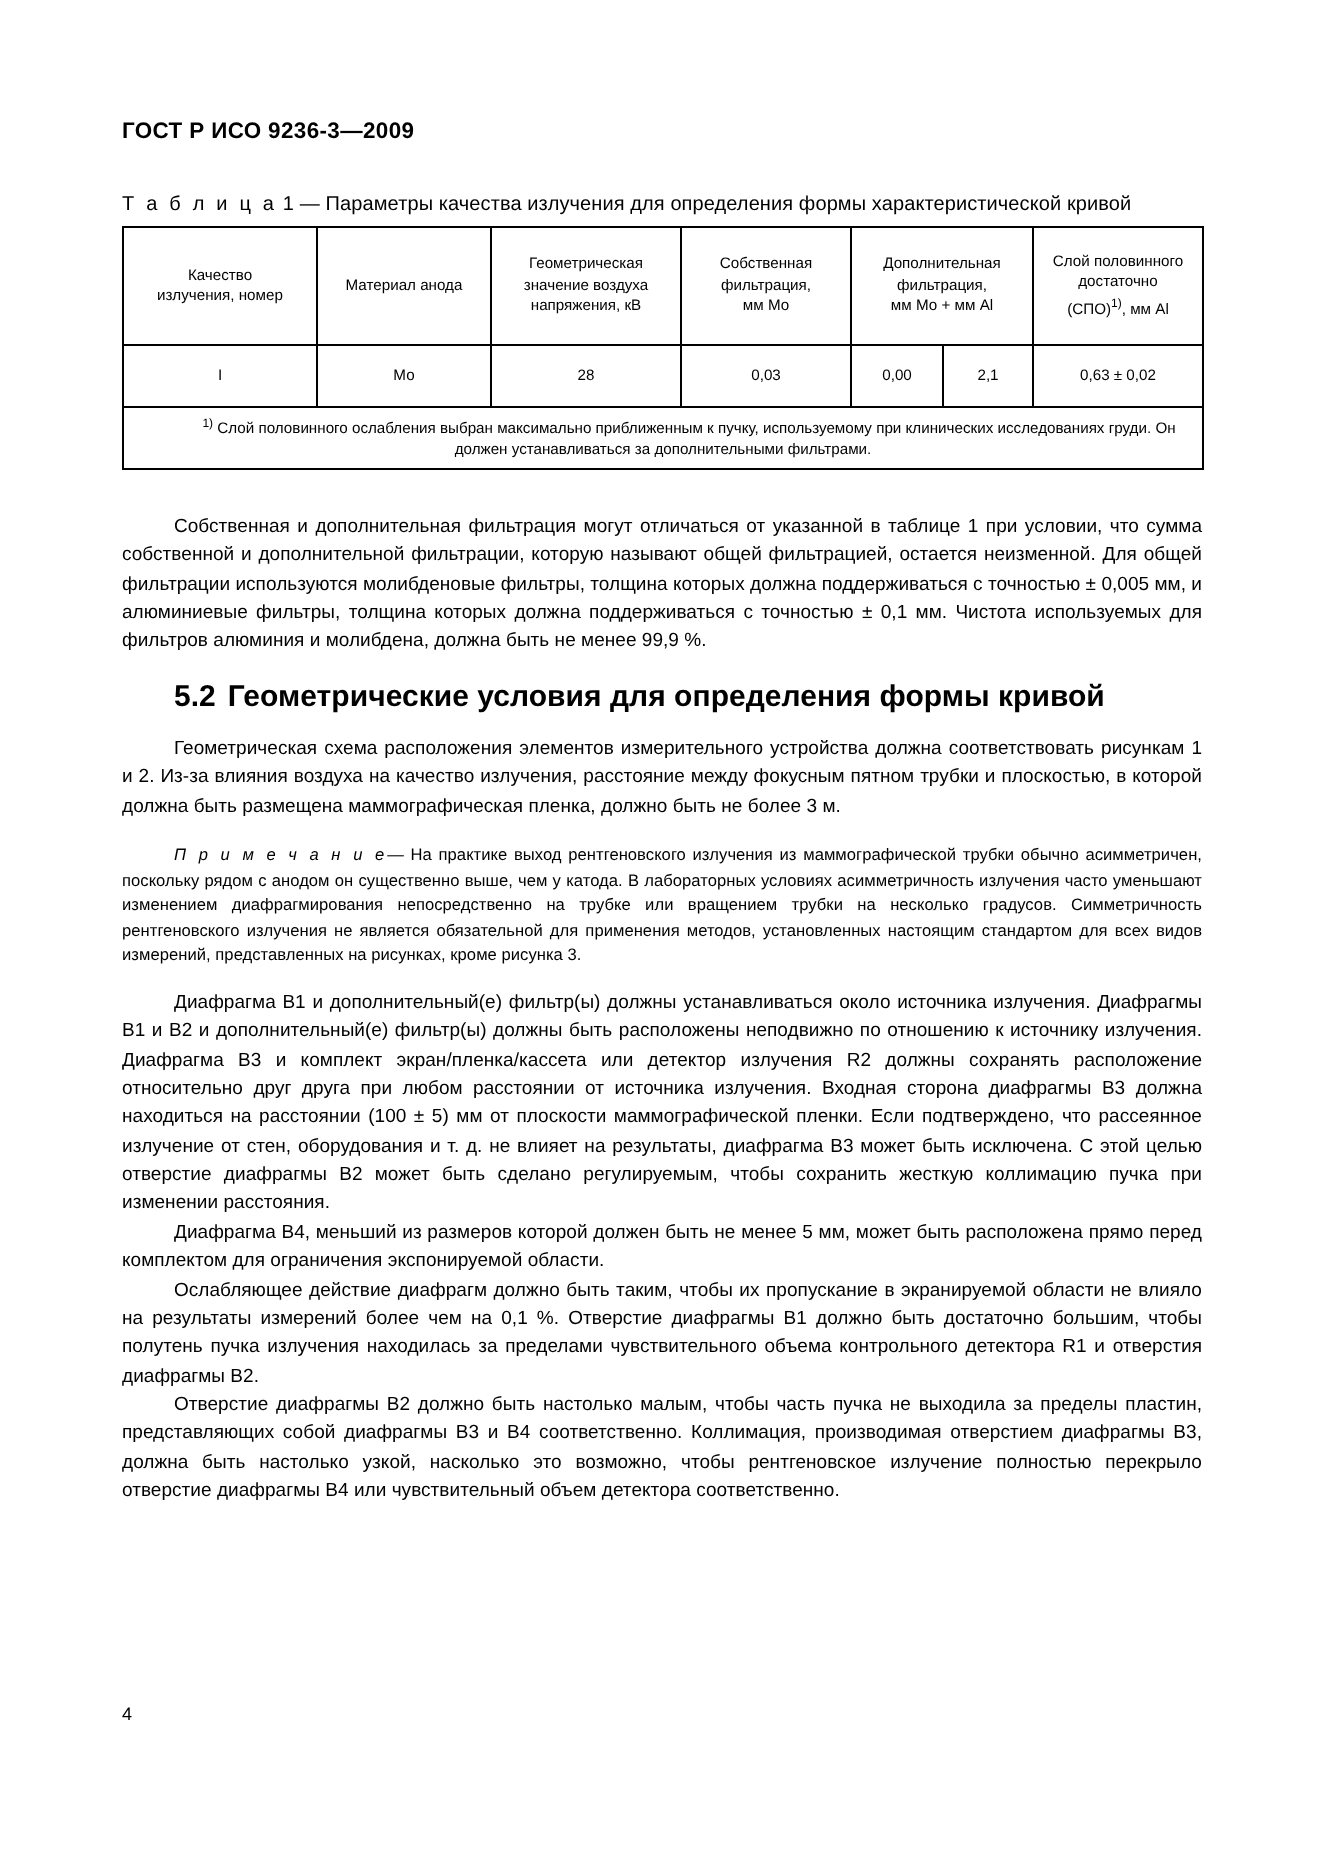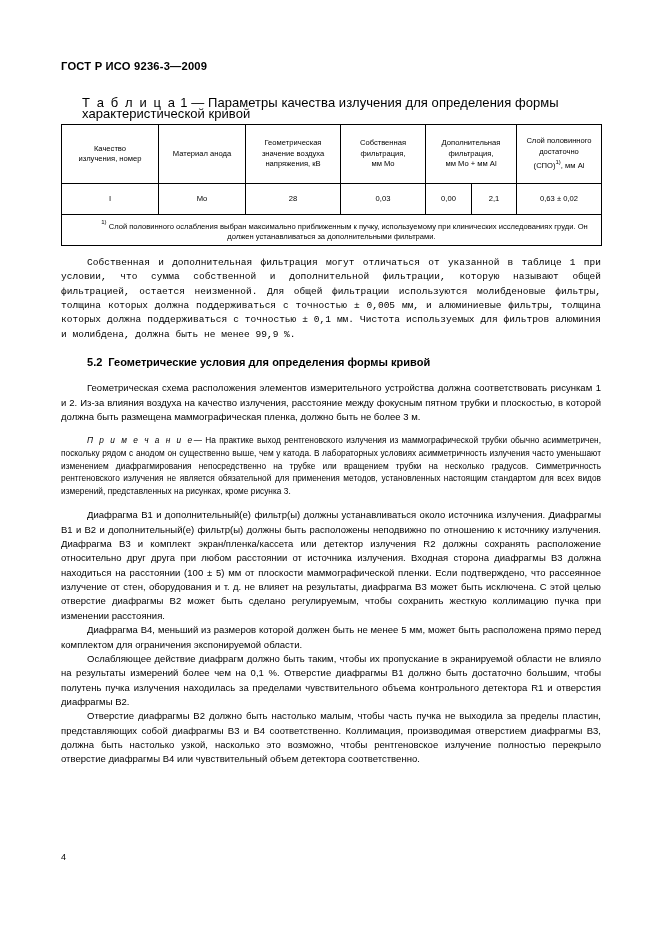--- a/index.html
+++ b/index.html
@@ -33,26 +33,25 @@
   .doc-header {
     font-size: 11.2px;
     font-weight: bold;
     letter-spacing: 0.2px;
     margin-top: 60px;
     line-height: 13px;
   }
 
   
   .table-caption {
-    font-size: 13px;
+    font-size: 10px;
     line-height: 11px;
     margin-top: 24px;
     margin-bottom: 5px;
     letter-spacing: 0.05px;
-    margin-left: 21px;
   }
   .table-caption .spaced {
     letter-spacing: 1.6px;
   }
 
   
   table.qtable {
     border-collapse: collapse;
     width: 540px;
     table-layout: fixed;
@@ -86,26 +85,26 @@
 
   
   p.body {
     font-size: 9.5px;
     line-height: 14.35px;
     text-align: justify;
     margin: 0;
     text-indent: 26px;
     letter-spacing: 0.02px;
   }
-  p.body.first { margin-top: 10px; font-family: Liberation Mono, monospace; }
+  p.body.first { margin-top: 22px; }
   p.body + p.body { margin-top: 0; }
   p.body.gap { margin-top: 12px; }
 
   h3.section {
-    font-size: 11px;
+    font-size: 15px;
     font-weight: bold;
     line-height: 14.35px;
     margin: 13px 0 0 0;
     text-indent: 26px;
     letter-spacing: 0.02px;
   }
   h3.section .num { margin-right: 6px; }
 
   p.note {
     font-size: 8.3px;

